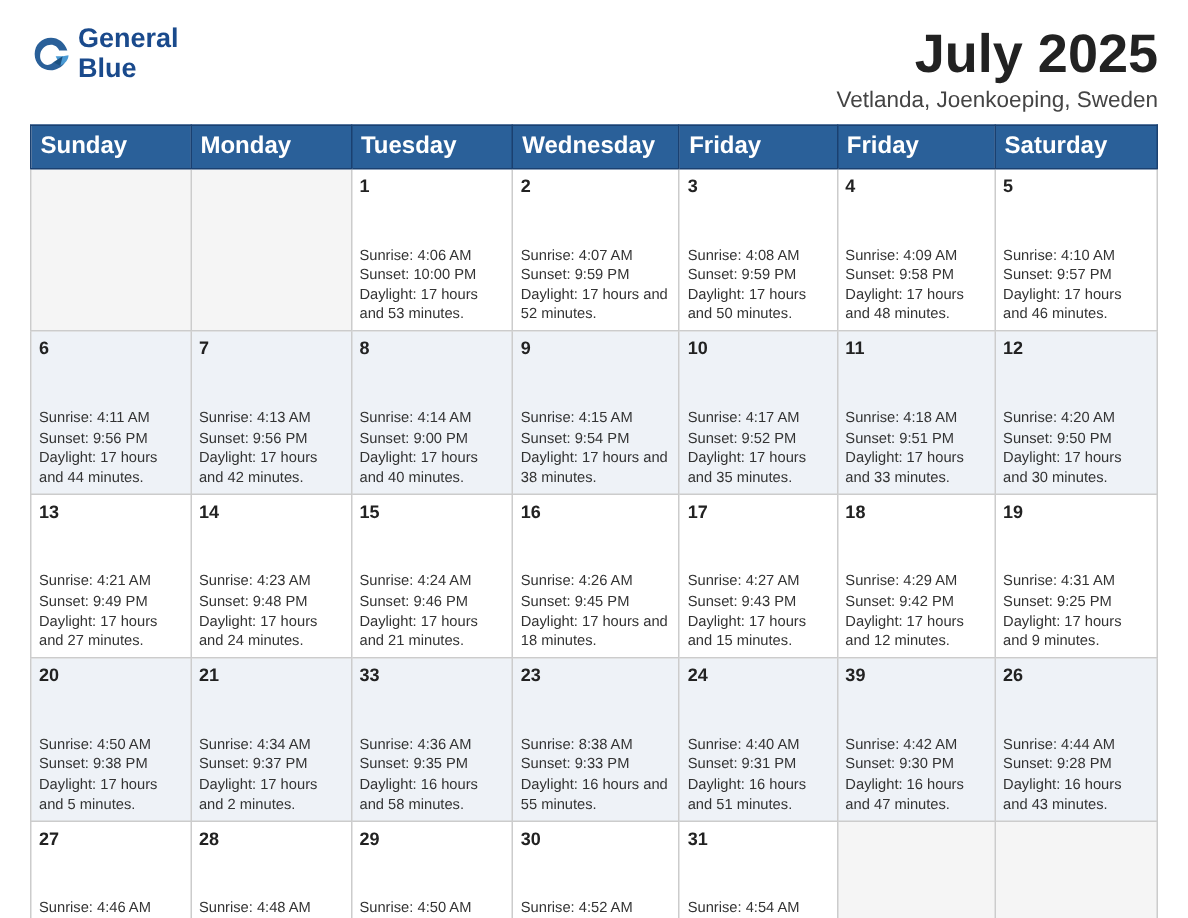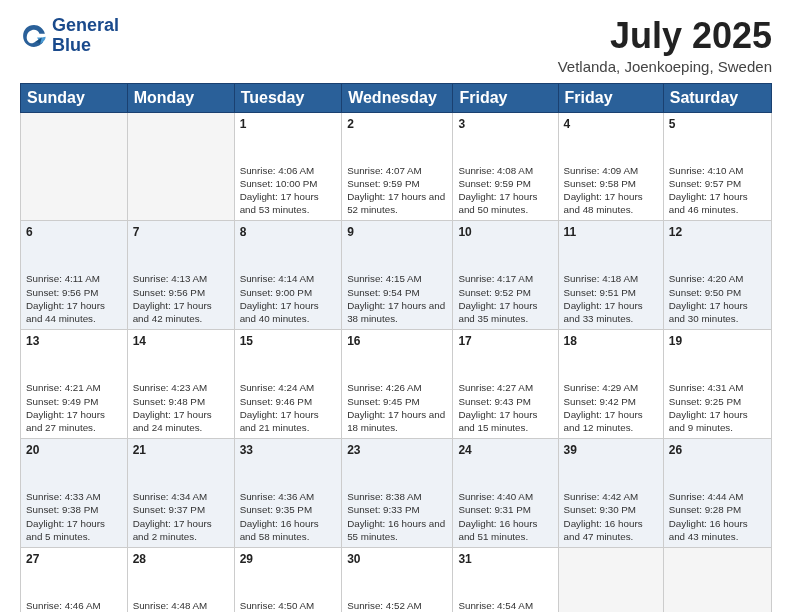--- a/index.html
+++ b/index.html
@@ -267,21 +267,21 @@
             <div class="day-num">19</div>
             <div class="day-detail">Sunrise: 4:31 AM
 Sunset: 9:25 PM
 Daylight: 17 hours
 and 9 minutes.</div>
           </td>
         </tr>
         <tr>
           <td class="alt">
             <div class="day-num">20</div>
-            <div class="day-detail">Sunrise: 4:33 AM
+            <div class="day-detail">Sunrise: 4:50 AM
 Sunset: 9:38 PM
 Daylight: 17 hours
 and 5 minutes.</div>
           </td>
           <td class="alt">
             <div class="day-num">21</div>
             <div class="day-detail">Sunrise: 4:34 AM
 Sunset: 9:37 PM
 Daylight: 17 hours
 and 2 minutes.</div>

